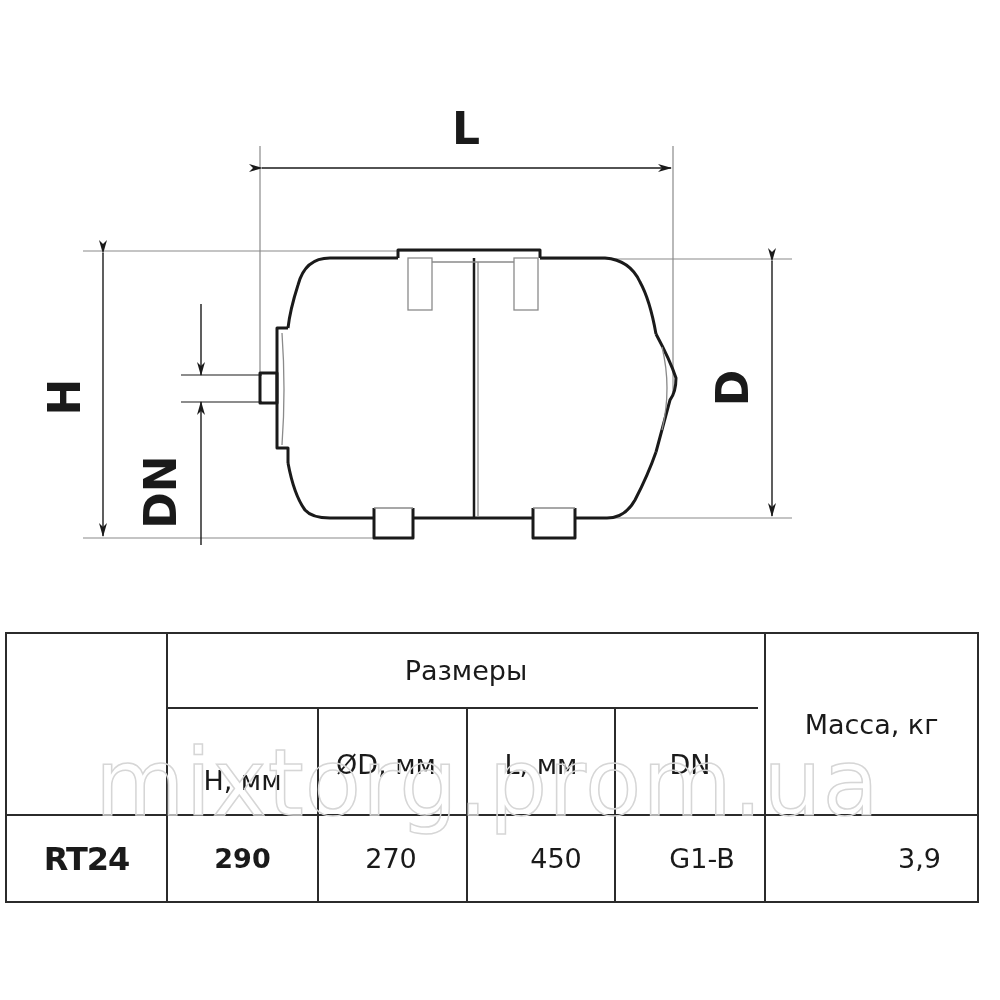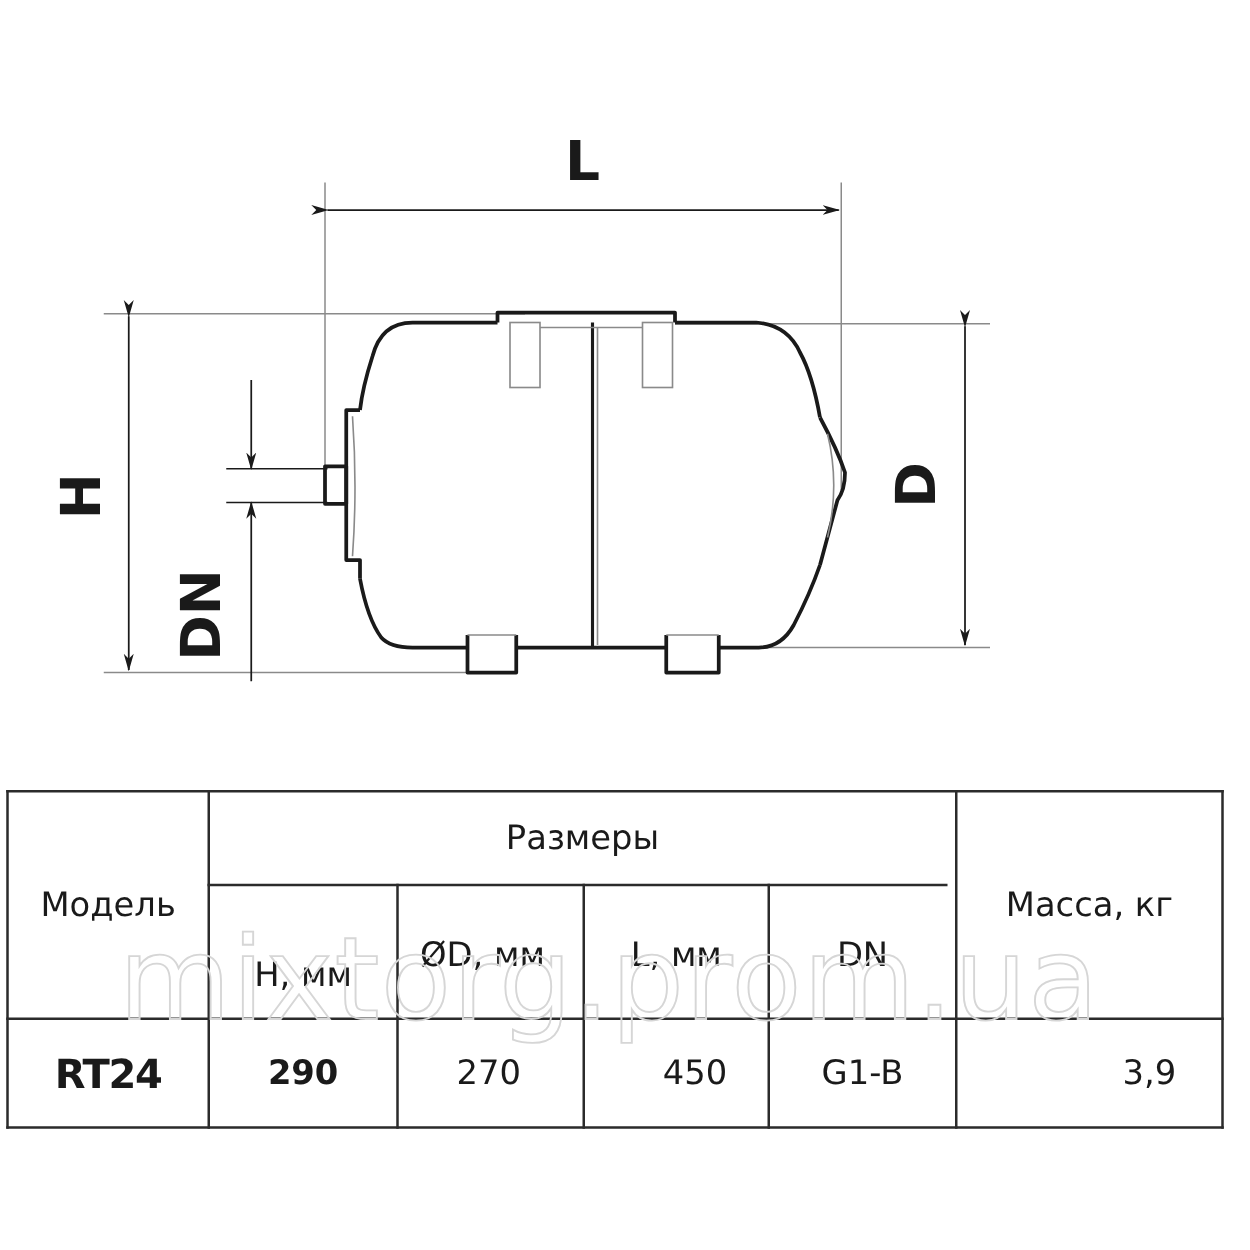--- a/index.html
+++ b/index.html
@@ -89,29 +89,28 @@
 
   <div class="ln" style="left:166px;top:632px;width:2px;height:271px;"></div>
   <div class="ln" style="left:764px;top:632px;width:2px;height:271px;"></div>
   <div class="ln" style="left:317px;top:707px;width:2px;height:196px;"></div>
   <div class="ln" style="left:466px;top:707px;width:2px;height:196px;"></div>
   <div class="ln" style="left:614px;top:707px;width:2px;height:196px;"></div>
 
   <div class="ln" style="left:166px;top:707px;width:592px;height:2px;"></div>
   <div class="ln" style="left:5px;top:814px;width:974px;height:2px;"></div>
 
-  <div class="cell" style="left:7px;top:634px;width:159px;height:180px;">Модель</div>
   <div class="cell" style="left:168px;top:634px;width:596px;height:73px;">Размеры</div>
   <div class="cell" style="left:766px;top:634px;width:211px;height:180px;">Масса, кг</div>
   <div class="cell" style="left:168px;top:709px;width:149px;height:105px;padding-top:6px;box-sizing:border-box;margin-top:16px;">H, мм</div>
   <div class="cell" style="left:319px;top:709px;width:134px;height:105px;padding-top:6px;box-sizing:border-box;">ØD, мм</div>
   <div class="cell" style="left:468px;top:709px;width:146px;height:105px;padding-top:6px;box-sizing:border-box;">L, мм</div>
   <div class="cell" style="left:616px;top:709px;width:148px;height:105px;padding-top:6px;box-sizing:border-box;">DN</div>
 
   <div class="cell bold" style="left:7px;top:816px;width:159px;height:85px;text-align:right;">RT24</div>
   <div class="cell" style="left:168px;top:816px;width:149px;height:85px;font-weight:bold;">290</div>
   <div class="cell" style="left:319px;top:816px;width:144px;height:85px;">270</div>
   <div class="cell" style="left:468px;top:816px;width:176px;height:85px;">450</div>
-  <div class="cell" style="left:616px;top:816px;width:148px;height:85px;">G1-B</div>
+  <div class="cell" style="left:616px;top:816px;width:148px;height:85px;padding-left:12px;">G1-B</div>
   <div class="cell" style="left:766px;top:816px;width:211px;height:85px;padding-left:48px;">3,9</div>
 </div>
 
 <div class="watermark">mixtorg.prom.ua</div>
 
 </body></html>

